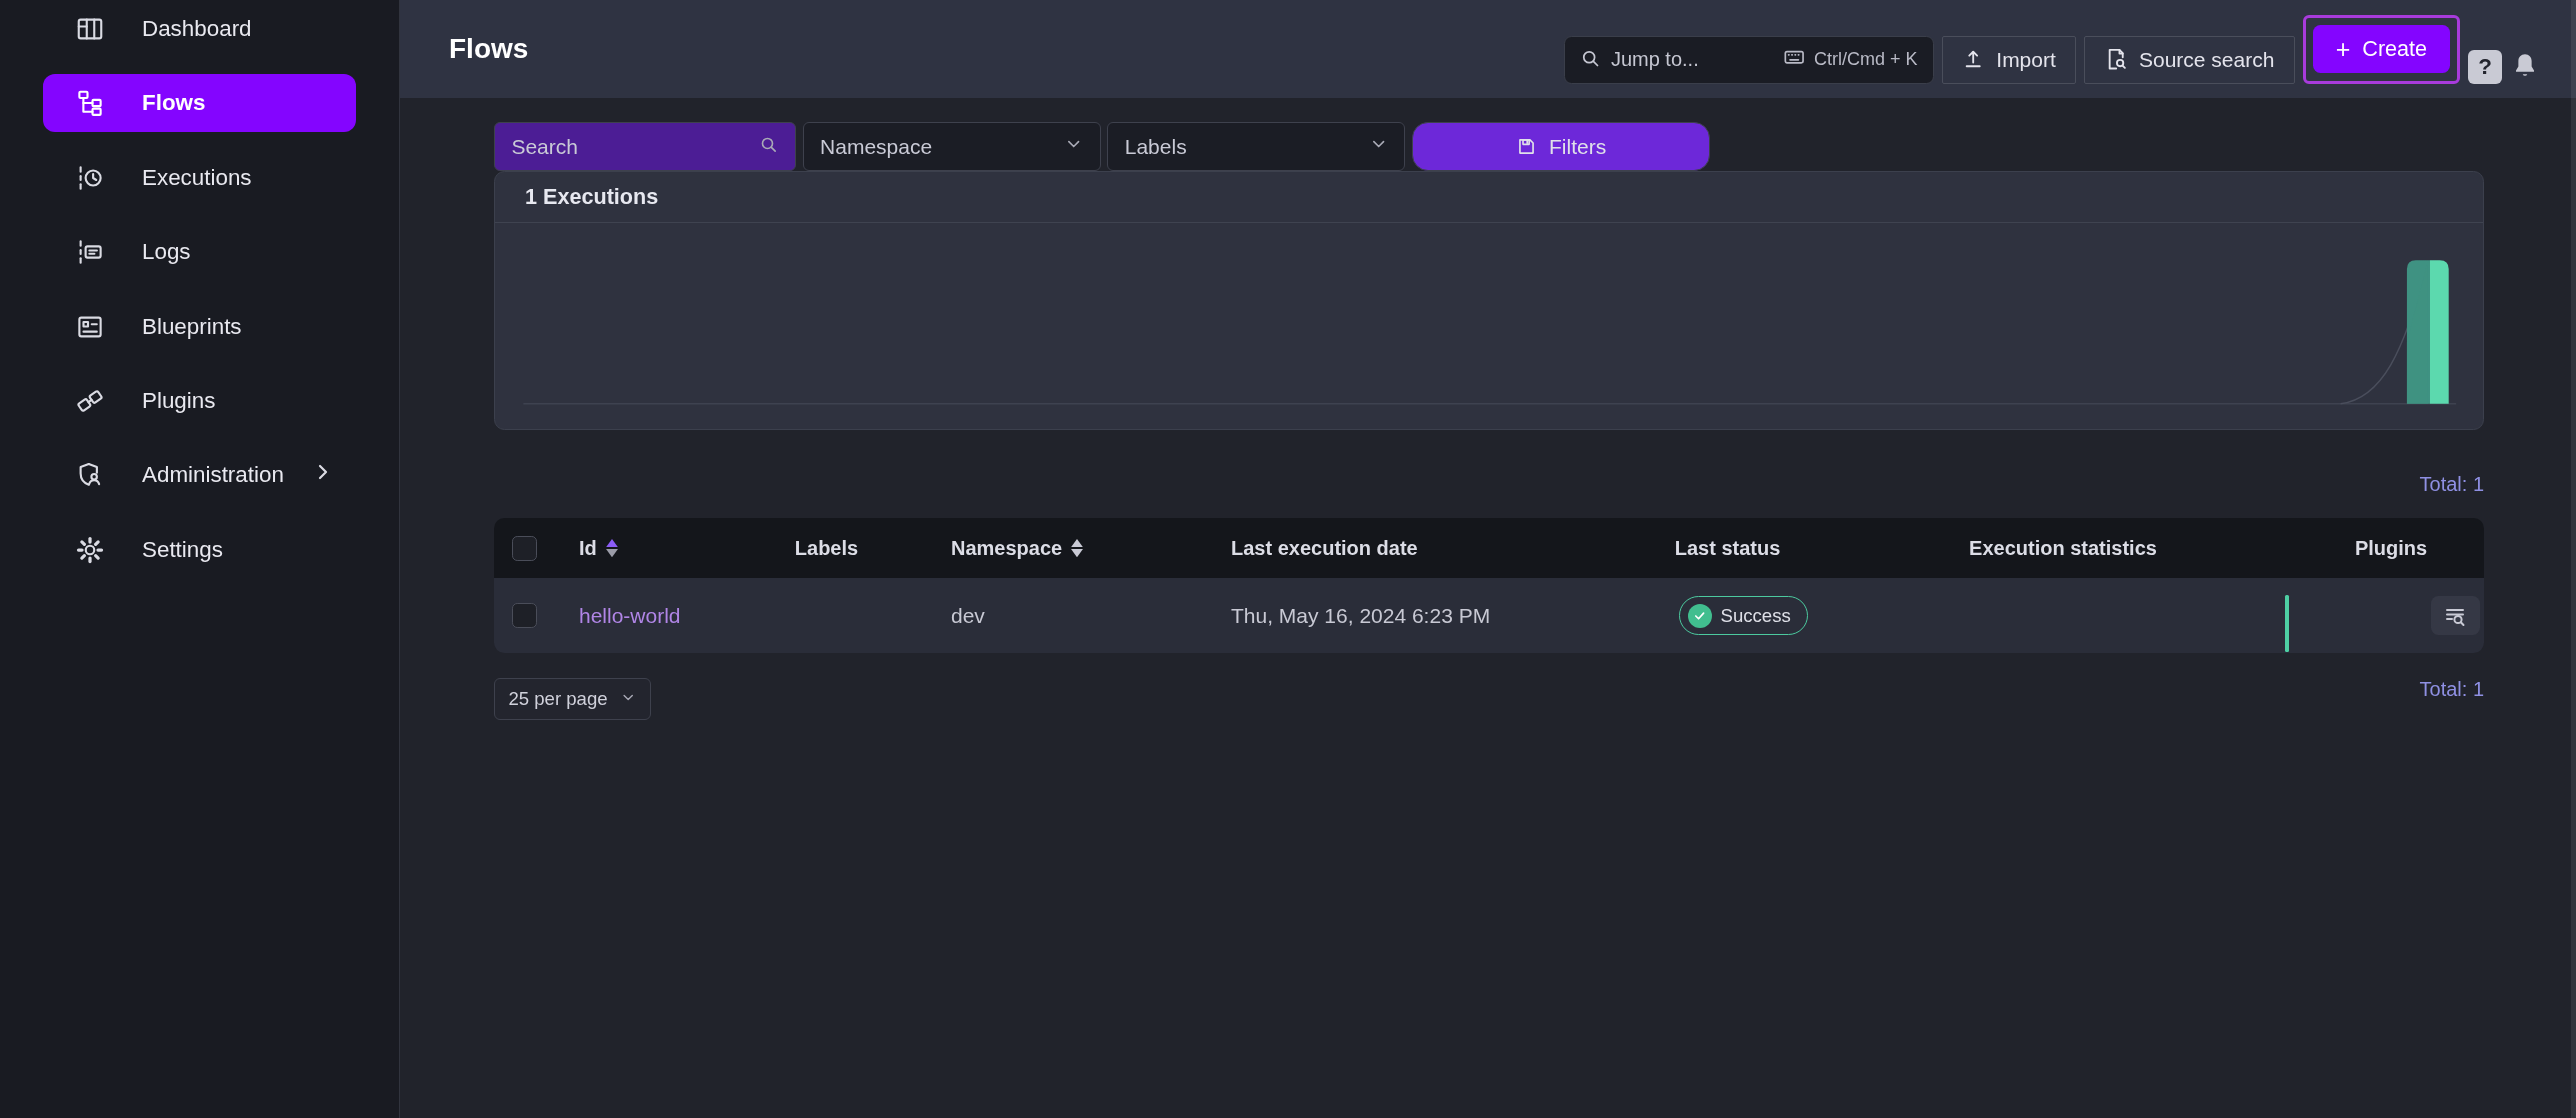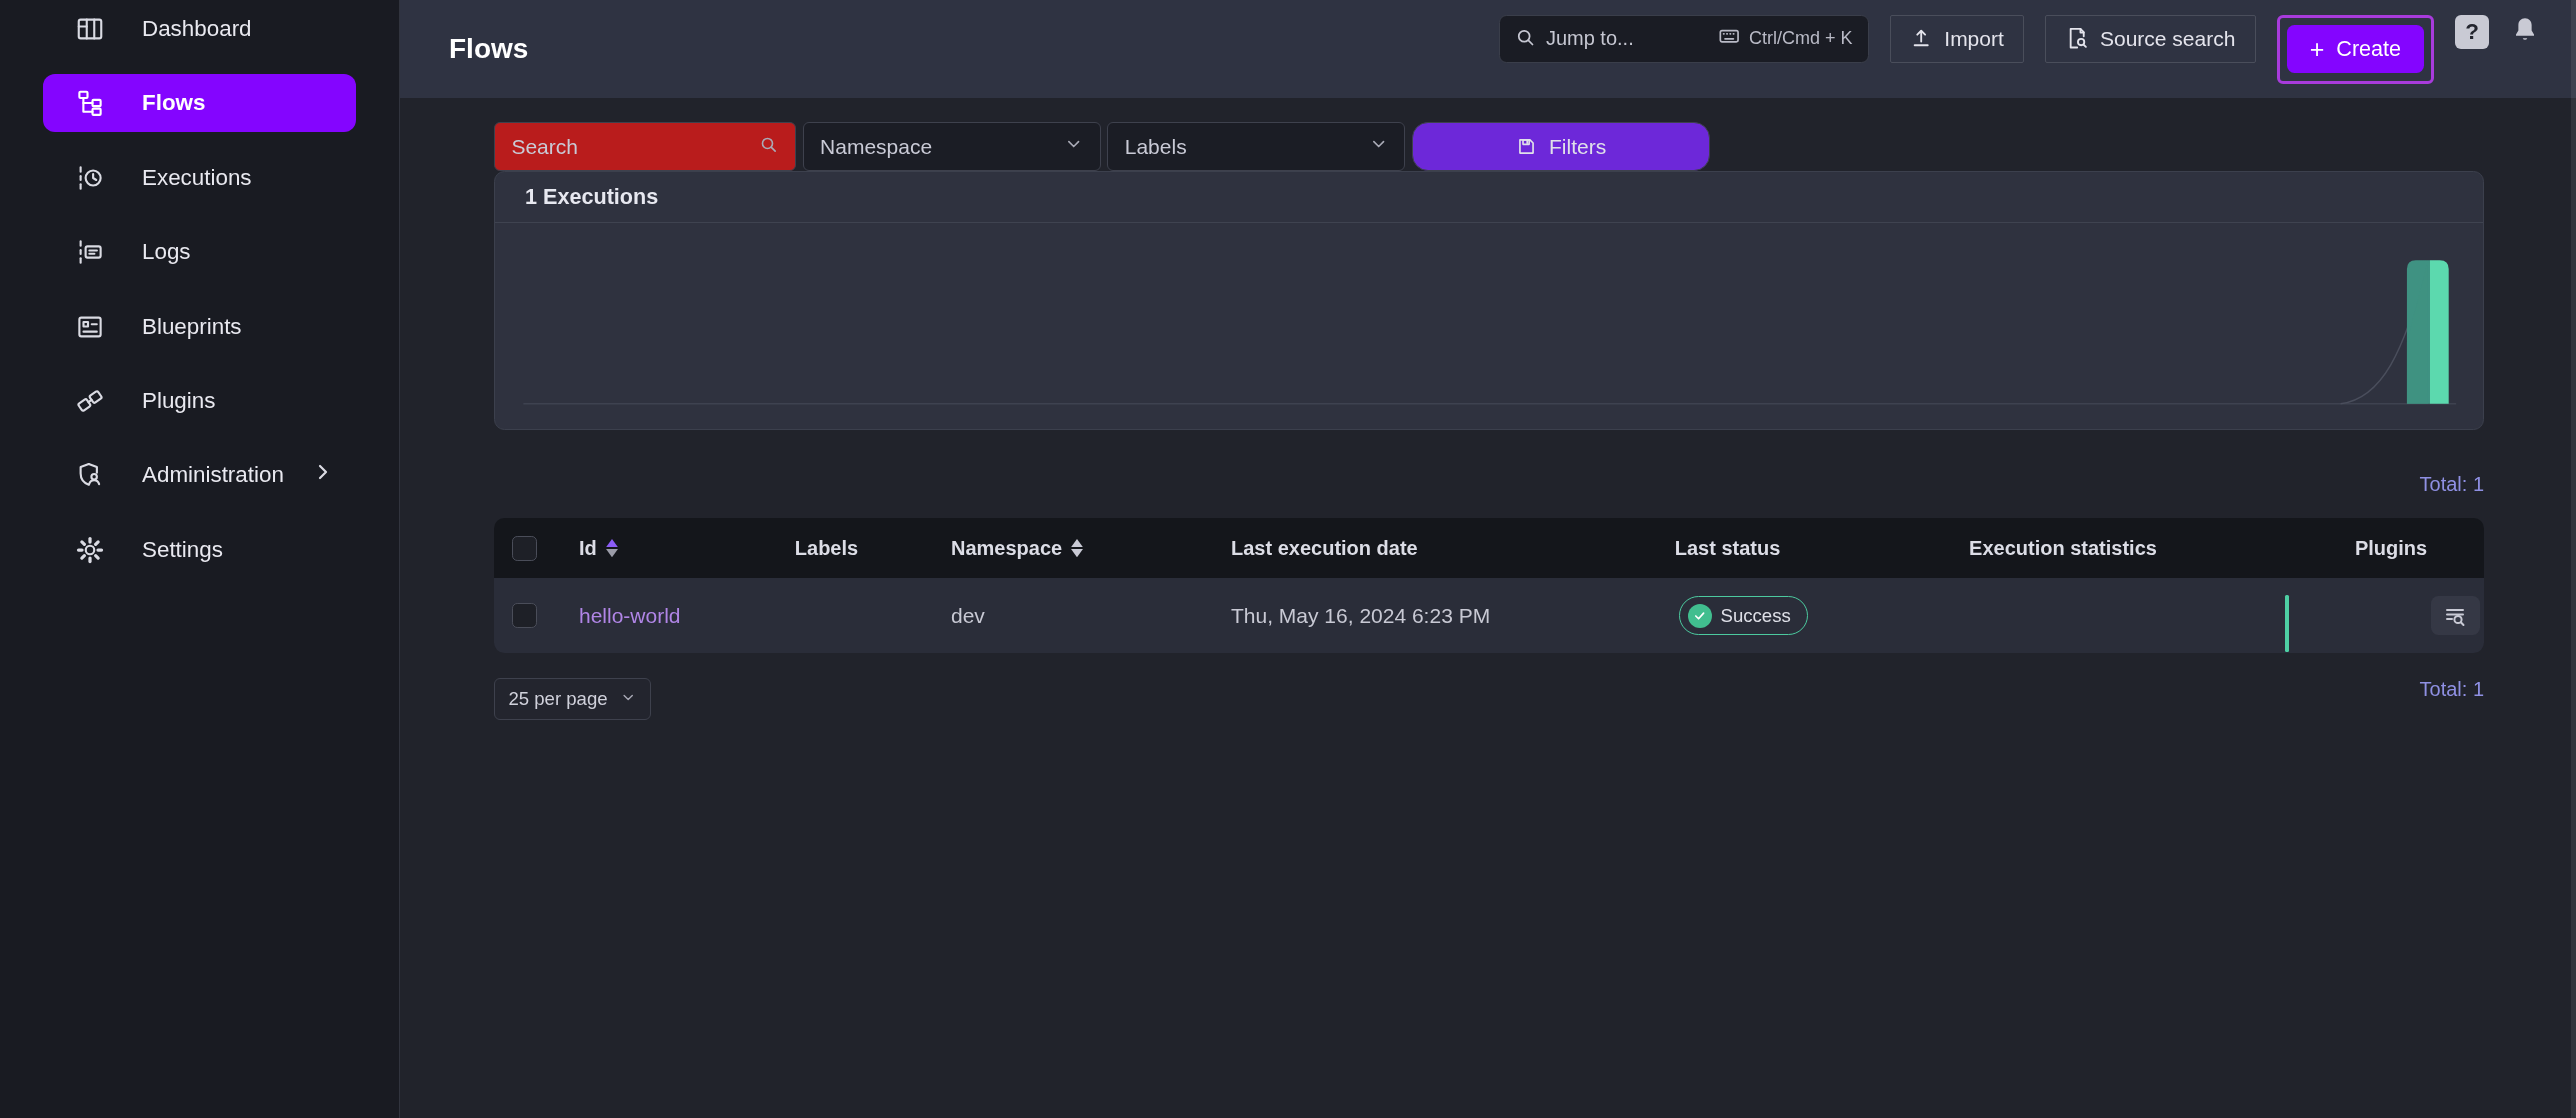--- a/index.html
+++ b/index.html
@@ -20,37 +20,37 @@
   .nav-icon svg { width:30px; height:30px; stroke:#DADBE3; fill:none; stroke-width:1.7; stroke-linecap:round; stroke-linejoin:round; }
   .nav-item.active .nav-icon svg { stroke:#FFFFFF; }
   .nav-chevron { margin-left:auto; margin-right:21px; }
   .nav-chevron svg { width:24px; height:24px; stroke:#DADBE3; fill:none; stroke-width:2.2; stroke-linecap:round; stroke-linejoin:round; }
   
   .main { flex:1; display:flex; flex-direction:column; position:relative; }
   .scroll-strip { position:absolute; top:0; right:0; width:5.2px; height:100%; background:rgba(255,255,255,0.08); z-index:50; }
   
   .topbar { height:98px; background:#2F3342; display:flex; align-items:center; padding:0 36px 0 49px; flex-shrink:0; }
   .page-title { font-size:28px; font-weight:700; color:#FFFFFF; }
-  .topbar-right { margin-left:auto; display:flex; align-items:flex-start; gap:21px; }
+  .topbar-right { margin-left:auto; display:flex; align-items:flex-end; gap:8px; }
   .jump-box { width:370px; height:48px; background:#1A1C24; border:1.5px solid #3A3E4A; border-radius:7.5px; display:flex; align-items:center; padding:0 15px; cursor:pointer; }
   .jump-box .magnify svg { width:21px; height:21px; stroke:#C6C7D2; fill:none; stroke-width:2; stroke-linecap:round; }
   .jump-text { color:#C6C7D2; font-size:20px; margin-left:10.4px; }
   .jump-hint { margin-left:auto; display:flex; align-items:center; gap:9px; color:#B9BAC6; font-size:18px; }
   .kbd-icon svg { width:22.4px; height:22.4px; stroke:#B9BAC6; fill:none; stroke-width:1.8; stroke-linecap:round; }
   .top-btn { height:48px; border:1.5px solid #4A4E5B; border-radius:2px; background:transparent; display:flex; align-items:center; padding:0 19.4px; gap:12px; color:#E4E4EC; font-size:21px; cursor:pointer; font-family:inherit; }
   .top-btn svg { width:22.4px; height:22.4px; stroke:#E4E4EC; fill:none; stroke-width:2; stroke-linecap:round; stroke-linejoin:round; }
   .create-annotation { border:3.7px solid #A83BDC; border-radius:6px; padding:7.5px; display:flex; }
   .create-btn { height:48px; background:#8405FF; border:none; border-radius:7.5px; display:flex; align-items:center; padding:0 22.4px; gap:12px; color:#FFFFFF; font-size:21.6px; cursor:pointer; font-family:inherit; }
   .create-plus { font-size:25px; font-weight:400; line-height:1; }
   .help-chip { width:34px; height:34px; background:#C9CAD4; border-radius:6px; color:#23252E; font-size:22.4px; font-weight:700; display:flex; align-items:center; justify-content:center; cursor:pointer; }
   .bell svg { width:30px; height:30px; fill:#C9CAD4; stroke:none; }
   
   .content { flex:1; padding:24px 92px 0 94px; display:flex; flex-direction:column; }
   .filter-row { display:flex; gap:6.7px; height:49px; flex-shrink:0; }
-  .filter-input { width:302px; height:49px; background:#b91c1c; border:1.5px solid #3E414D; border-radius:6px; display:flex; align-items:center; padding:0 16.4px; }
+  .filter-input { width:302px; height:49px; background:#4c1d95; border:1.5px solid #3E414D; border-radius:6px; display:flex; align-items:center; padding:0 16.4px; }
   .filter-input input { background:transparent; border:none; outline:none; color:#C9CAD6; font-size:21px; width:100%; font-family:inherit; }
   .filter-input input::placeholder { color:#C9CAD6; opacity:1; }
   .filter-input .magnify svg { width:19.4px; height:19.4px; stroke:#A9AAB6; fill:none; stroke-width:2; stroke-linecap:round; }
   .filter-select { width:298px; height:49px; background:#1B1D25; border:1.5px solid #3E414D; border-radius:6px; display:flex; align-items:center; padding:0 16.4px; color:#C9CAD6; font-size:21px; cursor:pointer; }
   .filter-select .chev { margin-left:auto; }
   .chev svg { width:19.4px; height:19.4px; stroke:#A9AAB6; fill:none; stroke-width:2; stroke-linecap:round; stroke-linejoin:round; }
   .filters-btn { width:298px; height:49px; background:#6d28d9; border:1.5px solid #3E414D; border-radius:16px; display:flex; align-items:center; justify-content:center; gap:12px; color:#E0E1E9; font-size:21px; cursor:pointer; font-family:inherit; }
   .filters-btn svg { width:21px; height:21px; stroke:#E0E1E9; fill:none; stroke-width:1.9; stroke-linejoin:round; }
   
   .exec-panel { height:259px; background:#2F323F; border:1.5px solid #3C404D; border-radius:10.4px; display:flex; flex-direction:column; overflow:hidden; flex-shrink:0; }

